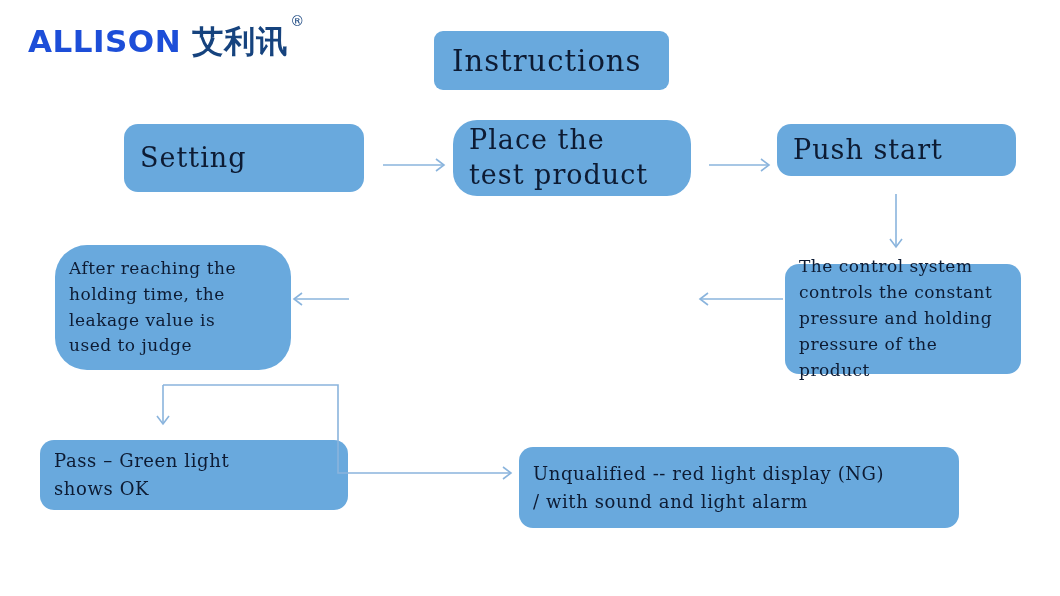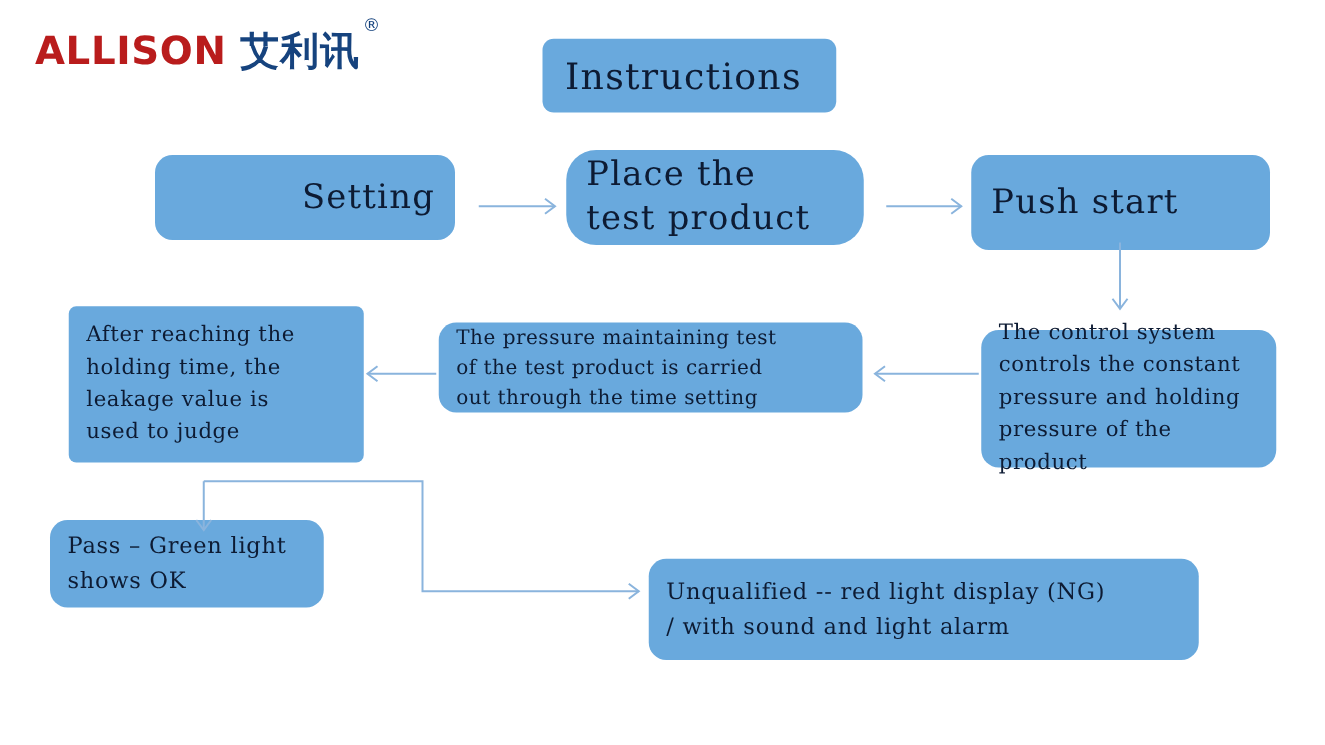--- a/index.html
+++ b/index.html
@@ -25,21 +25,21 @@
     top: 26px;
     display: flex;
     align-items: flex-start;
     user-select: none;
   }
   .logo-word {
     font-family: "DejaVu Sans", sans-serif;
     font-weight: bold;
     font-size: 31px;
     letter-spacing: 0.5px;
-    color: #b91c1c;
+    color: #1d4ed8;
     line-height: 1;
   }
   .logo-cn {
     font-family: "DejaVu Sans", sans-serif;
     font-weight: bold;
     font-size: 31px;
     color: #16437e;
     line-height: 1;
     margin-left: 11px;
     letter-spacing: 1px;
@@ -60,21 +60,21 @@
     color: #0d1b33;
     font-family: "DejaVu Serif", serif;
     box-sizing: border-box;
     display: flex;
     flex-direction: column;
     justify-content: center;
     white-space: pre-line;
   }
   .box.r-sm  { border-radius: 9px; }
   .box.r-md  { border-radius: 14px; }
-  .box.r-lg  { border-radius: 6px; }
+  .box.r-lg  { border-radius: 32px; }
 
   .box-title      { font-size: 29px; padding: 0 18px; letter-spacing: 1px; }
   .box-step       { font-size: 27px; padding: 0 16px; line-height: 1.28; letter-spacing: 1px;}
   .box-body       { font-size: 17px; padding: 0 14px; line-height: 1.52; letter-spacing: 0.5px;}
   .box-body-sm    { font-size: 16px; padding: 0 14px; line-height: 1.52; letter-spacing: 0.4px;}
   .box-result     { font-size: 18px; padding: 0 14px; line-height: 1.55; letter-spacing: 0.6px;}
 
   
   .conn {
     position: absolute;
@@ -100,55 +100,50 @@
   <div class="logo">
     <span class="logo-word">ALLISON</span>
     <span class="logo-cn">艾利讯</span>
     <span class="logo-reg">®</span>
   </div>
 
   <div class="box r-sm box-title" style="left:434px; top:31px; width:235px; height:59px;">
     <span>Instructions</span>
   </div>
 
-  <div class="box r-md box-step" style="left:124px; top:124px; width:240px; height:68px;align-items:flex-end;">
+  <div class="box r-md box-step" style="left:124px; top:124px; width:240px; height:68px;">
     <span>Setting</span>
   </div>
 
   <div class="box r-md box-step" style="left:453px; top:120px; width:238px; height:76px;border-radius:24px;">
     <span>Place the
 test product</span>
   </div>
 
-  <div class="box r-md box-step" style="left:777px; top:124px; width:239px; height:76px;">
+  <div class="box r-md box-step" style="left:777px; top:124px; width:239px; height:52px;">
     <span>Push start</span>
   </div>
 
   <div class="box r-md box-body" style="left:785px; top:251px; width:236px; height:110px;margin-top:13px;">
     <span>The control system
 controls the constant
 pressure and holding
 pressure of the
 product</span>
   </div>
 
-  <div class="box r-md box-body-sm" style="left:351px; top:258px; width:339px; height:72px;">
-    <span>The pressure maintaining test
-of the test product is carried
-out through the time setting</span>
-  </div>
 
   <div class="box r-lg box-body" style="left:55px; top:245px; width:236px; height:125px;">
     <span>After reaching the
 holding time, the
 leakage value is
 used to judge</span>
   </div>
 
-  <div class="box r-md box-result" style="left:40px; top:416px; width:219px; height:70px;">
+  <div class="box r-md box-result" style="left:40px; top:440px; width:308px; height:70px;">
     <span>Pass – Green light
 shows OK</span>
   </div>
 
   <div class="box r-md box-result" style="left:519px; top:447px; width:440px; height:81px;">
     <span>Unqualified -- red light display (NG)
 / with sound and light alarm</span>
   </div>
 
   <svg class="conn" style="left:0; top:0;" width="1060" height="596">

